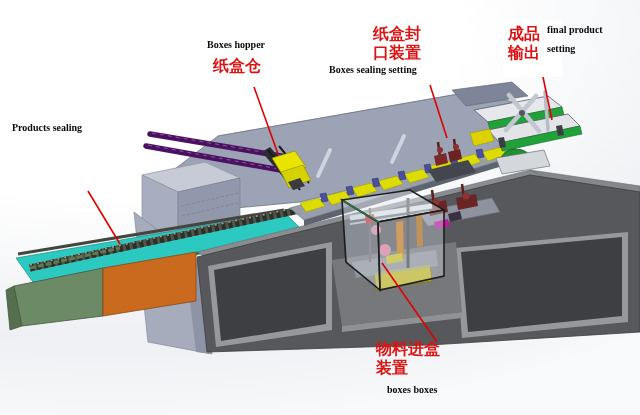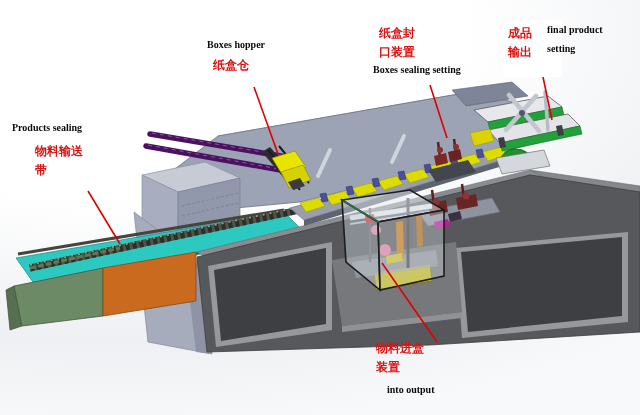--- a/index.html
+++ b/index.html
@@ -4,26 +4,26 @@
 <style>
   html,body{margin:0;padding:0;background:#e9e9e9;}
   .stage{
     position:relative;width:640px;height:415px;overflow:hidden;
     background:radial-gradient(130% 95% at 18% 8%, #ffffff 0%, #ffffff 42%, #eef0f3 78%, #f8f9fa 100%);
     font-family:"Liberation Sans","DejaVu Sans",sans-serif;
   }
   svg{position:absolute;left:0;top:0;}
   .lbl{position:absolute;font-weight:bold;white-space:nowrap;}
   .en{color:#0a0a0a;font-size:10px;line-height:16px;font-family:Liberation Serif, serif;}
-  .zh{color:#d91414;font-size:12px;line-height:19px;}
+  .zh{color:#d91414;font-size:16px;line-height:19px;}
   .wbg{background:#ffffff;box-sizing:border-box;}
   #lbl-hopper-en{left:199px;top:37px;margin-left:8px;}
   #lbl-hopper-zh{left:213px;top:56px;}
   #lbl-sealing-zh{left:351px;top:16px;width:92px;height:47px;text-align:center;padding-top:8px;}
-  #lbl-sealing-en{left:329px;top:62px;margin-left:44px;}
+  #lbl-sealing-en{left:329px;top:62px;}
   #lbl-final-zh{left:503px;top:20px;width:59px;height:57px;padding:4px 0 0 5px;}
   #lbl-final-en{left:547px;top:20px;line-height:19px;}
   #lbl-delivery-en{left:12px;top:120px;}
   #lbl-delivery-zh{left:27px;top:138px;width:86px;height:49px;padding:4px 0 0 8px;}
   #lbl-into-zh{left:376px;top:339px;}
   #lbl-into-en{left:380px;top:381px;line-height:17px;}
   #lbl-into-en .ind{display:block;padding-left:7px;}
 </style>
 </head>
 <body>
@@ -208,26 +208,22 @@
   <div class="lbl zh wbg" id="lbl-final-zh">
     <span>成品</span><br>
     <span>输出</span>
   </div>
   <div class="lbl en" id="lbl-final-en">
     <span>final product</span><br>
     <span>setting</span>
   </div>
 
   <div class="lbl en" id="lbl-delivery-en">Products sealing</div>
-  <div class="lbl zh wbg" id="lbl-delivery-zh">
-    <span>物料输送</span><br>
-    <span>带</span>
-  </div>
 
   <div class="lbl zh" id="lbl-into-zh">
     <span>物料进盒</span><br>
     <span>装置</span>
   </div>
   <div class="lbl en" id="lbl-into-en">
-    <span class="ind">into output</span>
+    <span class="ind">boxes boxes</span>
   </div>
 
 </div>
 
 </body></html>

